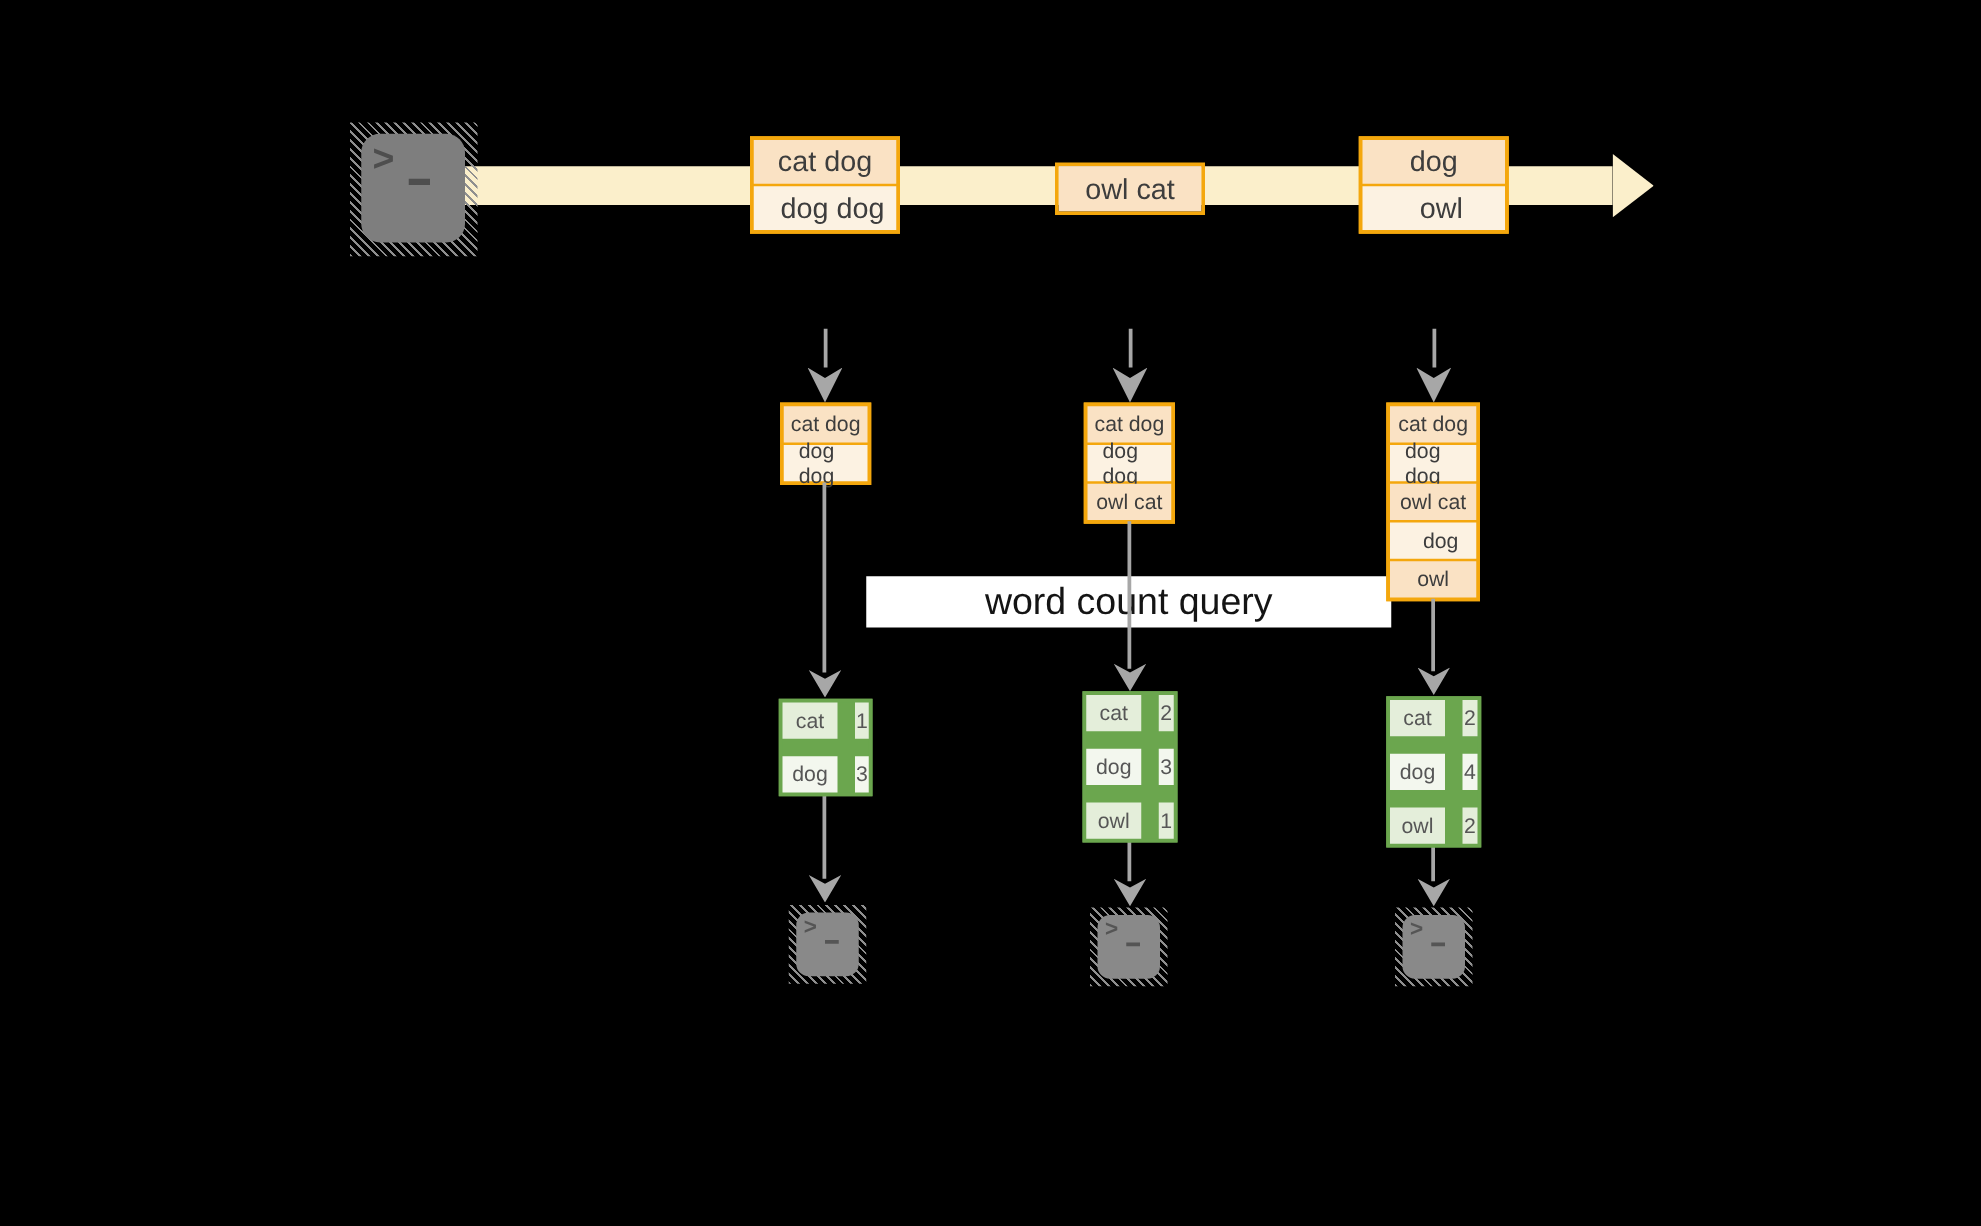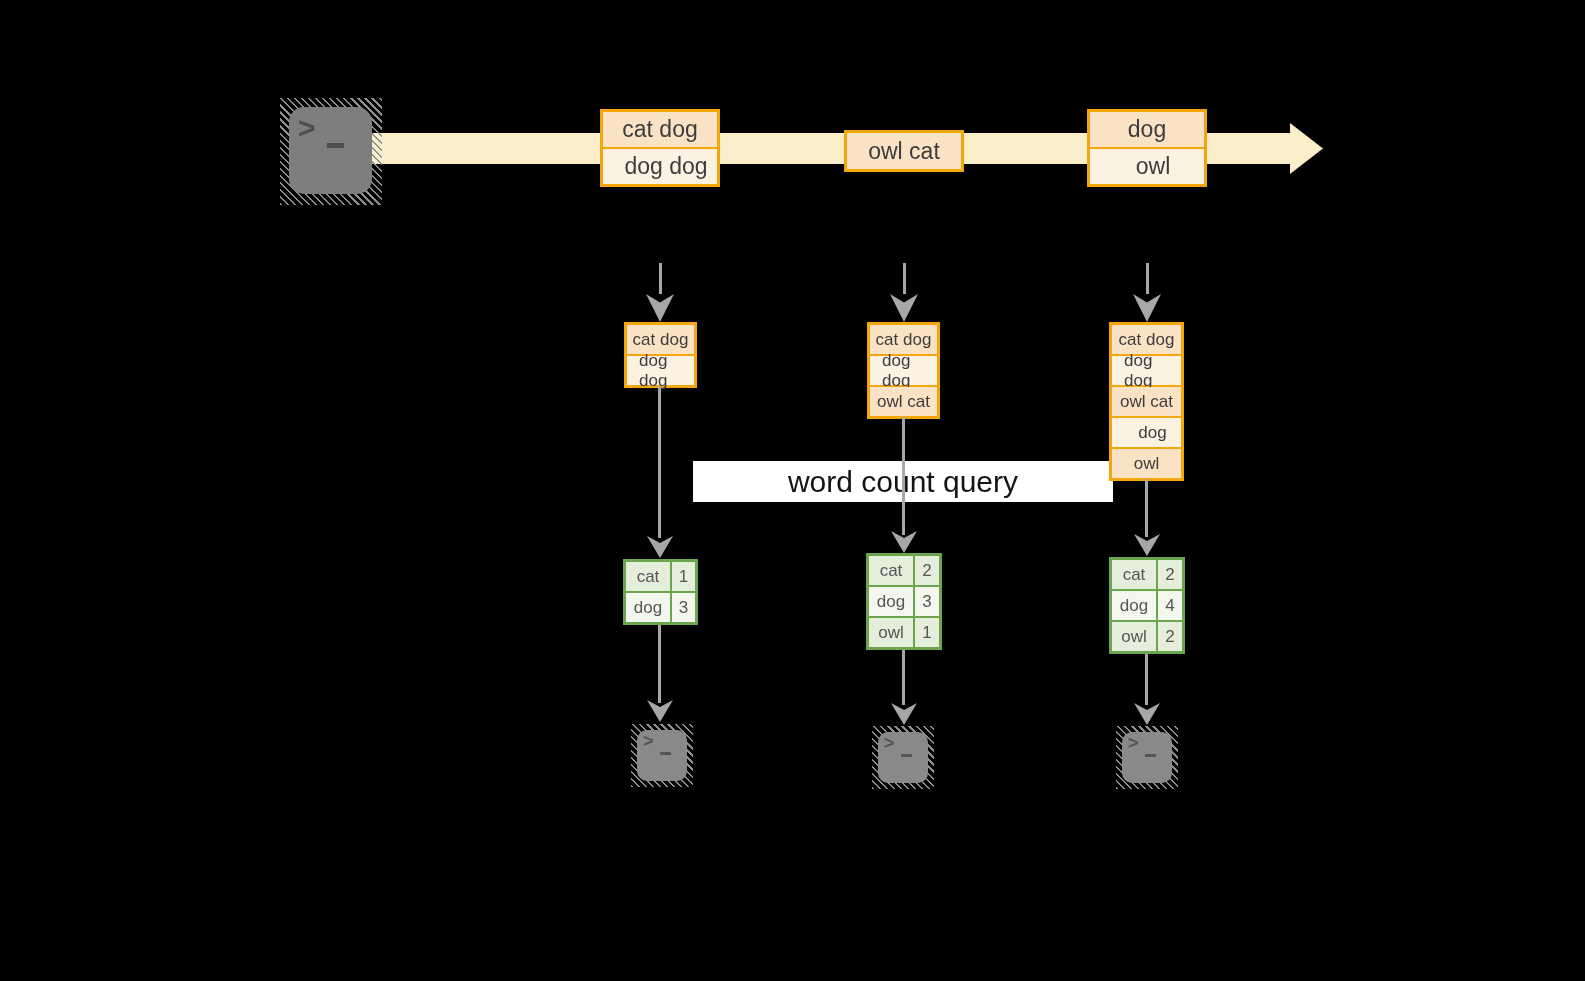--- a/index.html
+++ b/index.html
@@ -45,21 +45,21 @@
          clip-path:polygon(0 0,50% 30%,100% 0,50% 100%);}
   .shead{position:absolute;width:26px;height:22px;background:#A7A7A7;z-index:4;
          clip-path:polygon(0 0,50% 32%,100% 0,50% 100%);}
 
   
   .qlabel{position:absolute;left:693px;top:461px;width:420px;height:41px;background:#fff;z-index:2;
           display:flex;align-items:center;justify-content:center;font-size:30px;color:#141414;}
 
   
   .gtable{position:absolute;box-sizing:border-box;border:3px solid #6BA64E;background:#6BA64E;
-          display:grid;grid-template-columns:44px 1fr;gap:2px;z-index:5;}
+          display:grid;grid-template-columns:44px 1fr;gap:14px;z-index:5;}
   .gcell{height:29px;display:flex;align-items:center;justify-content:center;font-size:17px;color:#565656;}
   .ga{background:#E4EEDA;}
   .gb{background:#F3F7EE;}
   .gt1{left:623px;top:559px;width:75px;}
   .gt2{left:866px;top:553px;width:76px;}
   .gt3{left:1109px;top:557px;width:76px;}
 </style>
 </head>
 <body>
 

